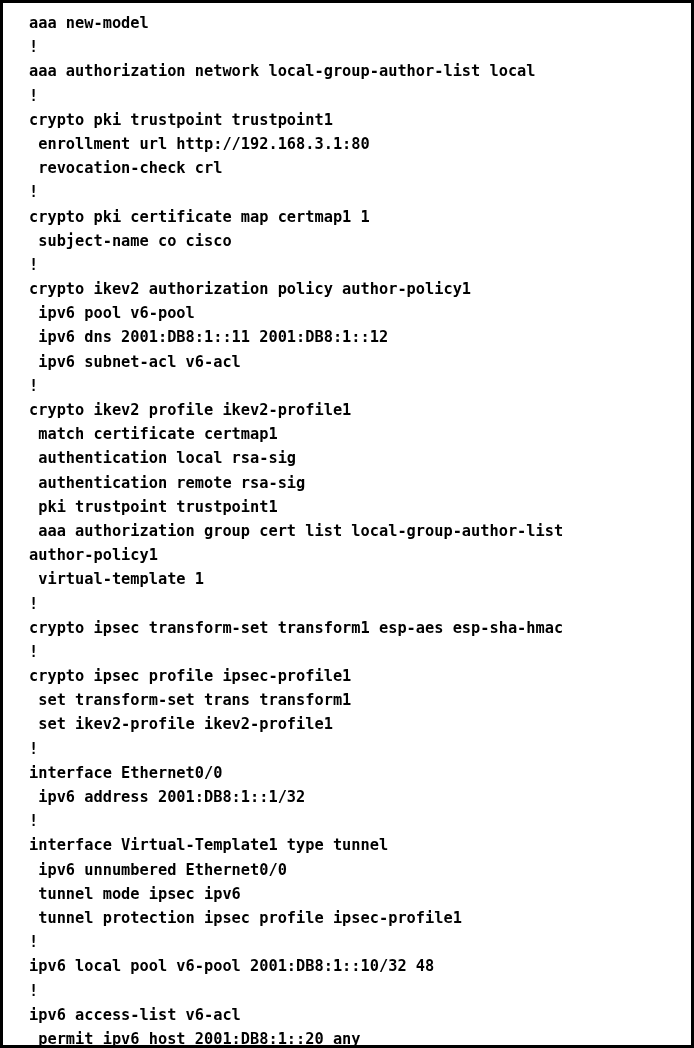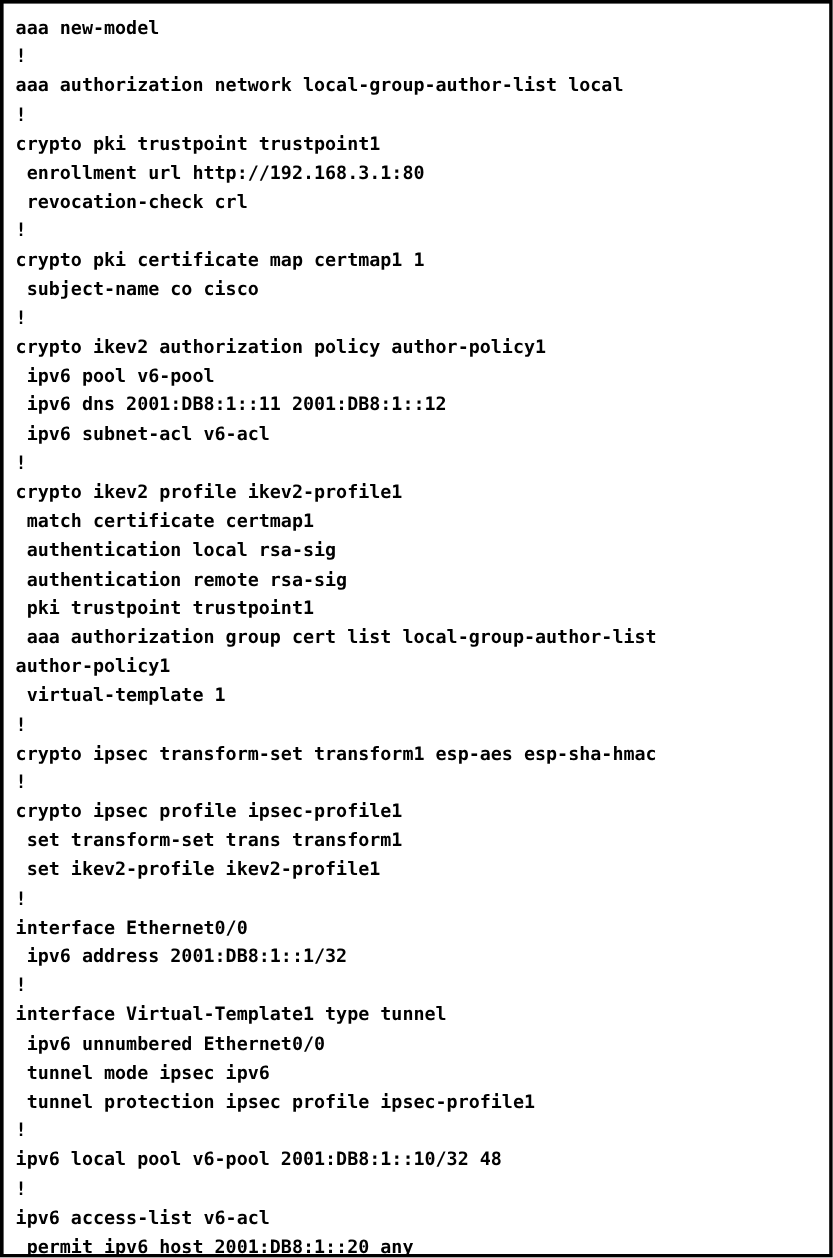--- a/index.html
+++ b/index.html
@@ -12,21 +12,21 @@
     height: 1048px;
     overflow: hidden;
     font-family: "DejaVu Sans Mono", monospace;
   }
   .page {
     box-sizing: border-box;
     width: 694px;
     height: 1048px;
     border: 3px solid #000000;
     background: #ffffff;
-    padding: 8px 10px 6px 10px;
+    padding: 8px 10px 6px 26px;
   }
   .config-listing {
     margin: 0;
     padding: 0;
     font-family: "DejaVu Sans Mono", monospace;
     font-size: 15.3px;
     line-height: 24.2px;
     font-weight: bold;
     color: #000000;
     white-space: pre;

